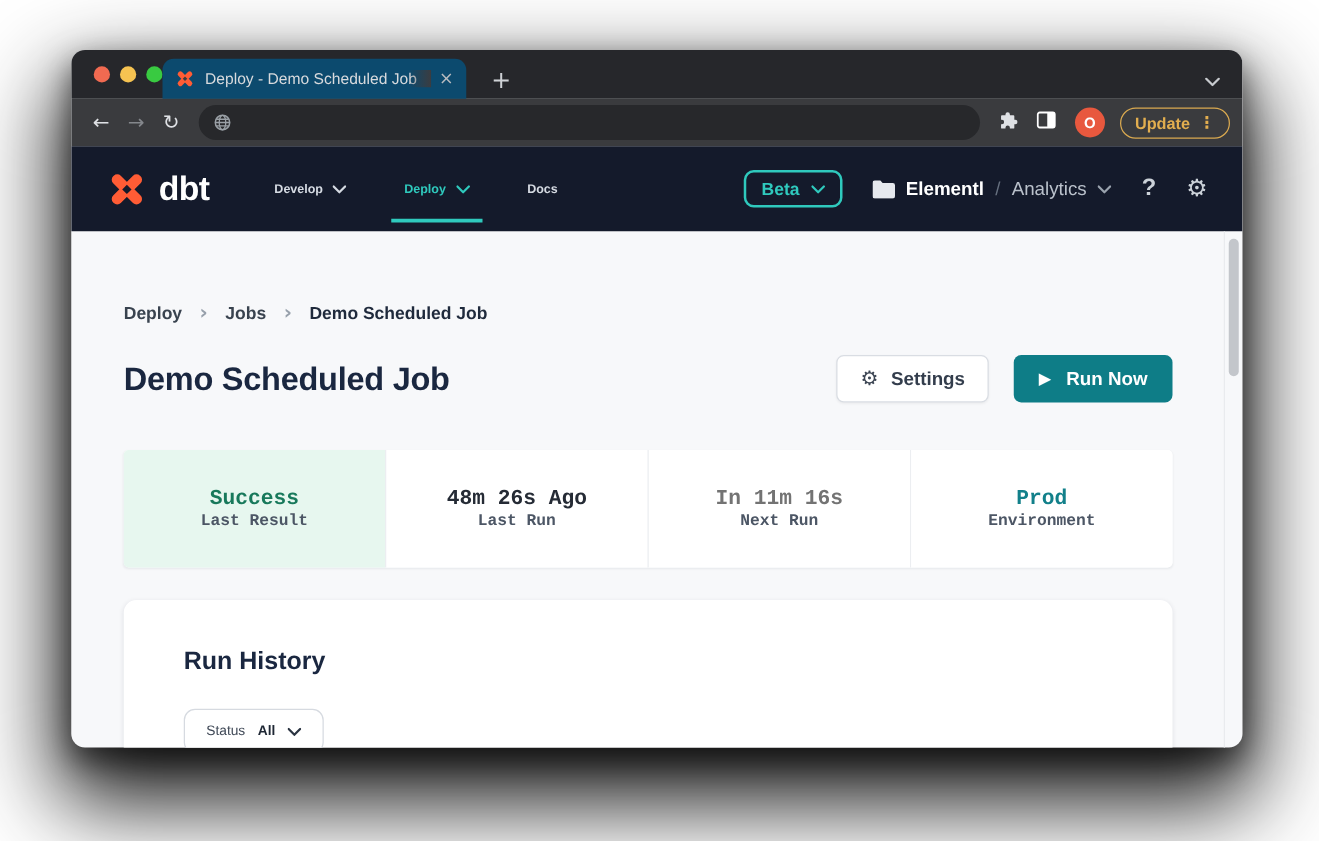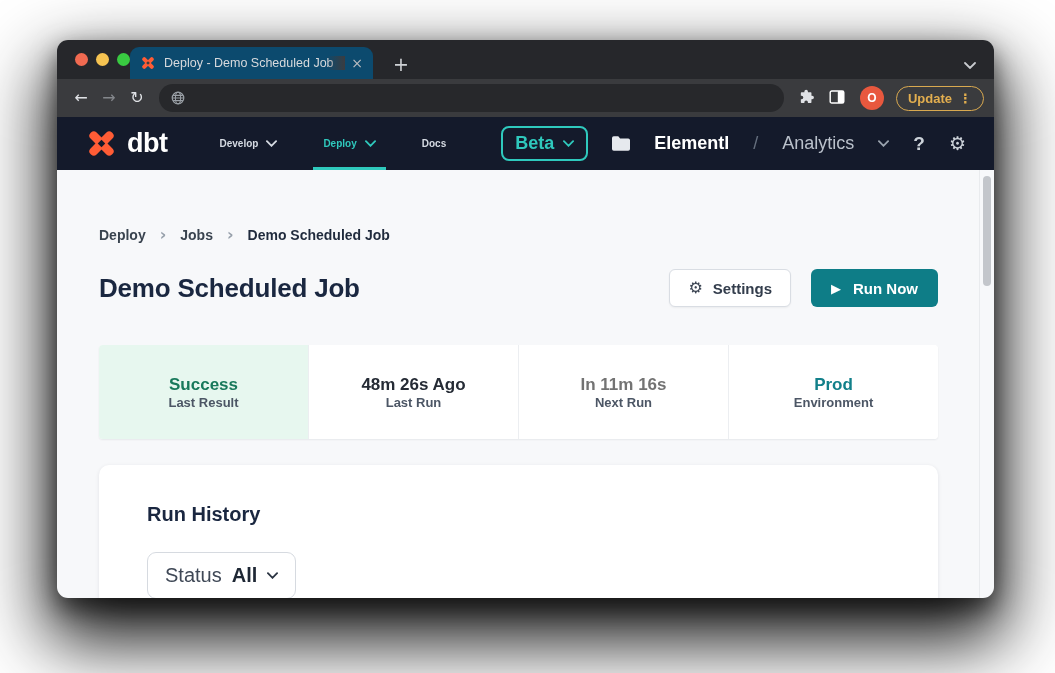--- a/index.html
+++ b/index.html
@@ -40,33 +40,33 @@
             font-size:13.5px; color:#9aa0a6; white-space:nowrap; overflow:hidden; }
   .url-domain { color:#e8eaed; font-weight:700; }
   .chromebtn { width:30px; text-align:center; color:#dfe1e5; font-size:15px; }
   .avatar { width:24px; height:24px; border-radius:50%; background:#e8583e; color:#fff;
             font-size:12px; font-weight:700; display:flex; align-items:center; justify-content:center; margin:0 8px; }
   .update { display:flex; align-items:center; gap:7px; border:1.5px solid #d9a950; border-radius:999px;
             padding:4px 11px; color:#e2ae4f; font-size:13px; font-weight:700; margin-left:4px; }
   .update .icon { font-size:13px; }
 
   
-  .dbtnav { height:53px; background:#141a2b; display:flex; align-items:center; padding:16px 28px; }
+  .dbtnav { height:68px; background:#141a2b; display:flex; align-items:center; padding:16px 28px; }
   .logo { display:flex; align-items:center; gap:9px; margin-right:52px; }
   .logo-text { color:#ffffff; font-size:27px; font-weight:700; letter-spacing:-.5px; }
   .navlinks { display:flex; gap:46px; align-items:center; height:53px; }
   .navlink { height:53px; display:flex; align-items:center; gap:8px; color:#d5dae2;
              font-size:10px; font-weight:600; position:relative; }
   .navlink.active { color:#2fc9bd; }
   .navlink.active::after { content:""; position:absolute; left:-10px; right:-10px; bottom:0;
              height:3px; background:#2fc9bd; }
   .navright { margin-left:auto; display:flex; align-items:center; gap:24px; }
   .beta { display:flex; align-items:center; gap:9px; border:2px solid #2fc9bd; border-radius:8px;
-          padding:5px 12px; color:#2fc9bd; font-size:18px; font-weight:700; }
-  .projsel { display:flex; align-items:center; gap:24px; font-size:18px; }
+          padding:5px 12px; color:#2fc9bd; font-size:14px; font-weight:700; }
+  .projsel { display:flex; align-items:center; gap:9px; font-size:15px; }
   .acct { color:#ffffff; font-weight:700; }
   .slash { color:#66707f; }
   .proj { color:#bac1cb; }
   .navicon { color:#ccd2d9; font-size:19px; font-weight:700; }
 
   
   .content { position:relative; height:428px; padding:0 56px 0 42px; overflow:hidden; }
   .scroll-track { position:absolute; right:0; top:0; bottom:0; width:15px; border-left:1px solid #e9ebee; }
   .scroll-thumb { position:absolute; right:3px; top:6px; width:8px; height:110px; border-radius:4px; background:#c3c6cb; }
 
@@ -82,31 +82,31 @@
                   border:1px solid #d9dde3; border-radius:6px; padding:0 18px;
                   font-size:15px; font-weight:600; color:#333d4c; box-shadow:0 1px 2px rgba(0,0,0,.05); }
   .btn-settings .icon { font-size:16px; color:#3c4553; }
   .btn-run { height:38px; display:flex; align-items:center; gap:12px; background:#0e7d87;
              border-radius:6px; padding:0 20px; color:#fff; font-size:15px; font-weight:700; }
   .btn-run .icon { font-size:13px; }
 
   .stats { margin-top:38px; display:flex; background:#fff; border-radius:4px;
            box-shadow:0 1px 2px rgba(16,24,40,.07); }
   .stat { flex:1; height:94px; display:flex; flex-direction:column; align-items:center;
-          justify-content:center; gap:0; border-left:1px solid #eceef1; }
+          justify-content:center; gap:0; border-left:1px solid #eceef1;font-family:Liberation Mono, monospace; }
   .stat:first-child { border-left:none; border-radius:4px 0 0 4px; }
   .stat:last-child { border-radius:0 4px 4px 0; }
   .stat-value { font-size:17px; font-weight:700; color:#252b35; }
   .stat-label { font-size:13px; font-weight:600; color:#4c5665; }
 
   .card { margin-top:26px; background:#fff; border-radius:10px; padding:38px 48px; height:280px;
           box-shadow:0 1px 4px rgba(16,24,40,.09); }
   h2 { font-size:20px; font-weight:700; color:#1a2740; }
   .filter { margin-top:26px; display:inline-flex; align-items:center; gap:10px; background:#fff;
-            border:1px solid #d6dae0; border-radius:9px; padding:11px 17px; font-size:20px; }
+            border:1px solid #d6dae0; border-radius:9px; padding:11px 17px; font-size:11px; }
   .filter-label { color:#3f4856; }
   .filter-value { color:#1e2734; font-weight:700; }
 
   svg.chev { display:block; }
 </style>
 </head>
 <body>
 
 <div class="window">
 

